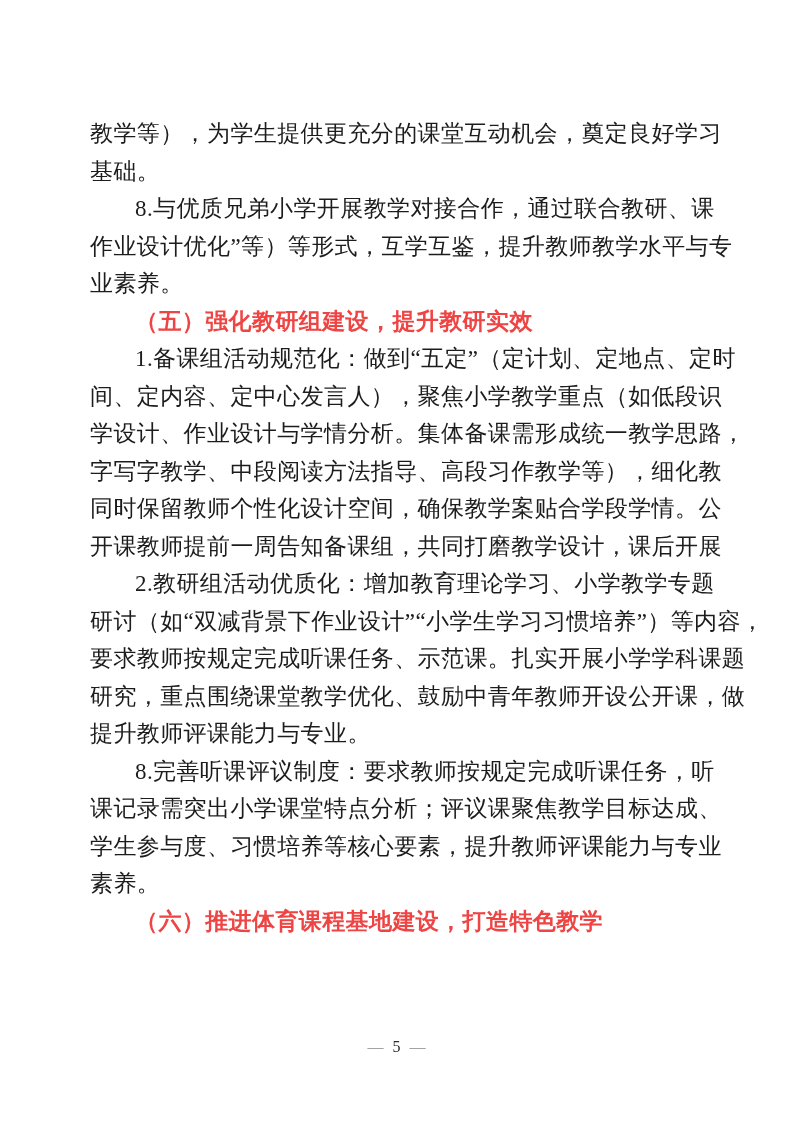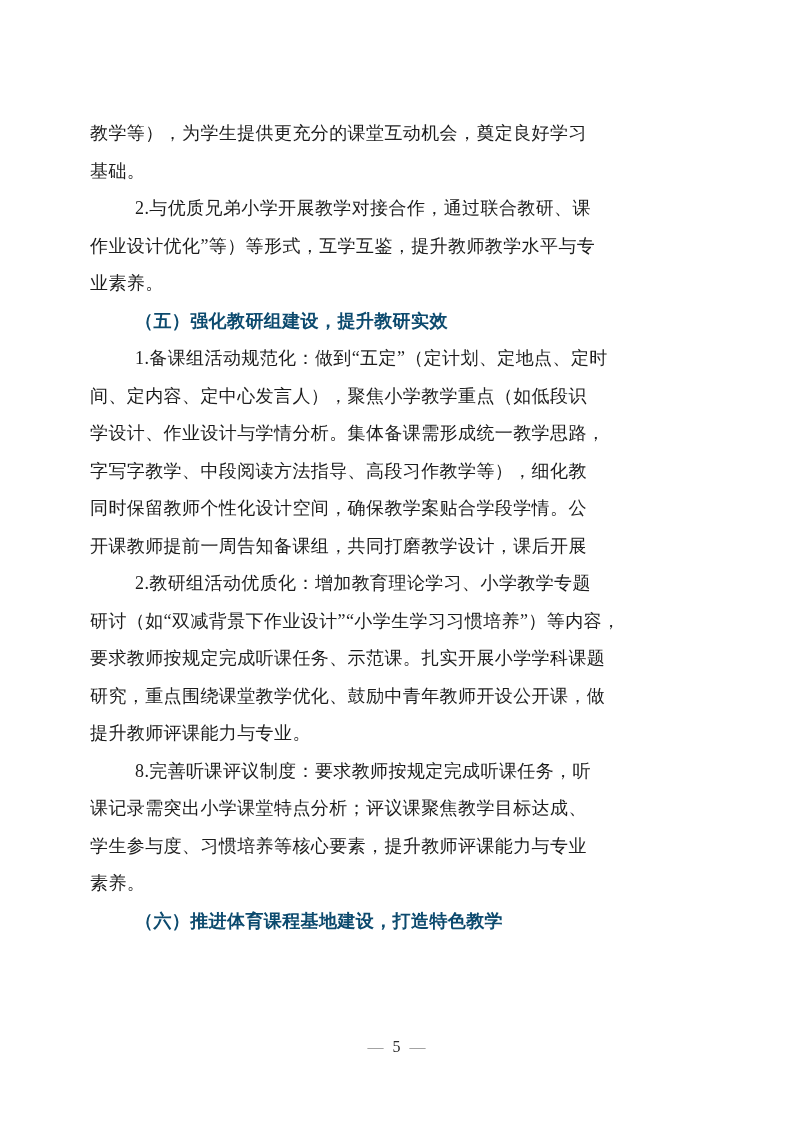--- a/index.html
+++ b/index.html
@@ -17,32 +17,32 @@
   }
   .content {
     position: absolute;
     left: 90px;
     top: 115px;
     width: 606px;
   }
   .line {
     height: 37.5px;
     line-height: 37.5px;
-    font-size: 18px;
+    font-size: 23px;
     color: #1c1c1c;
     letter-spacing: 0.4px;
     white-space: nowrap;
     text-align: left;
   }
   .line.indent {
     padding-left: 45px;
   }
   .line.heading {
     font-weight: bold;
-    color: #0c4a6e;
+    color: #ef4444;
   }
   .footer {
     position: absolute;
     top: 1036px;
     left: 0;
     width: 793px;
     height: 22px;
     line-height: 22px;
     text-align: center;
     font-size: 16px;
@@ -56,21 +56,21 @@
   }
 </style>
 </head>
 <body>
 
 <div class="page">
 
   <div class="content">
     <div class="line">教学等），为学生提供更充分的课堂互动机会，奠定良好学习</div>
     <div class="line">基础。</div>
-    <div class="line indent">2.与优质兄弟小学开展教学对接合作，通过联合教研、课</div>
+    <div class="line indent">8.与优质兄弟小学开展教学对接合作，通过联合教研、课</div>
     <div class="line">作业设计优化”等）等形式，互学互鉴，提升教师教学水平与专</div>
     <div class="line">业素养。</div>
     <div class="line indent heading">（五）强化教研组建设，提升教研实效</div>
     <div class="line indent">1.备课组活动规范化：做到“五定”（定计划、定地点、定时</div>
     <div class="line">间、定内容、定中心发言人），聚焦小学教学重点（如低段识</div>
     <div class="line">学设计、作业设计与学情分析。集体备课需形成统一教学思路，</div>
     <div class="line">字写字教学、中段阅读方法指导、高段习作教学等），细化教</div>
     <div class="line">同时保留教师个性化设计空间，确保教学案贴合学段学情。公</div>
     <div class="line">开课教师提前一周告知备课组，共同打磨教学设计，课后开展</div>
     <div class="line indent">2.教研组活动优质化：增加教育理论学习、小学教学专题</div>

